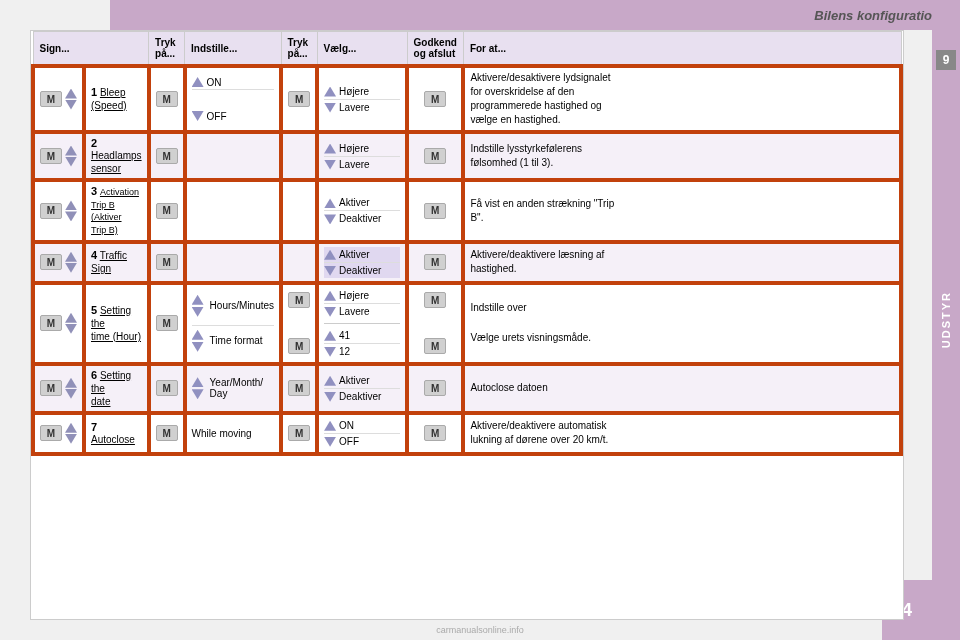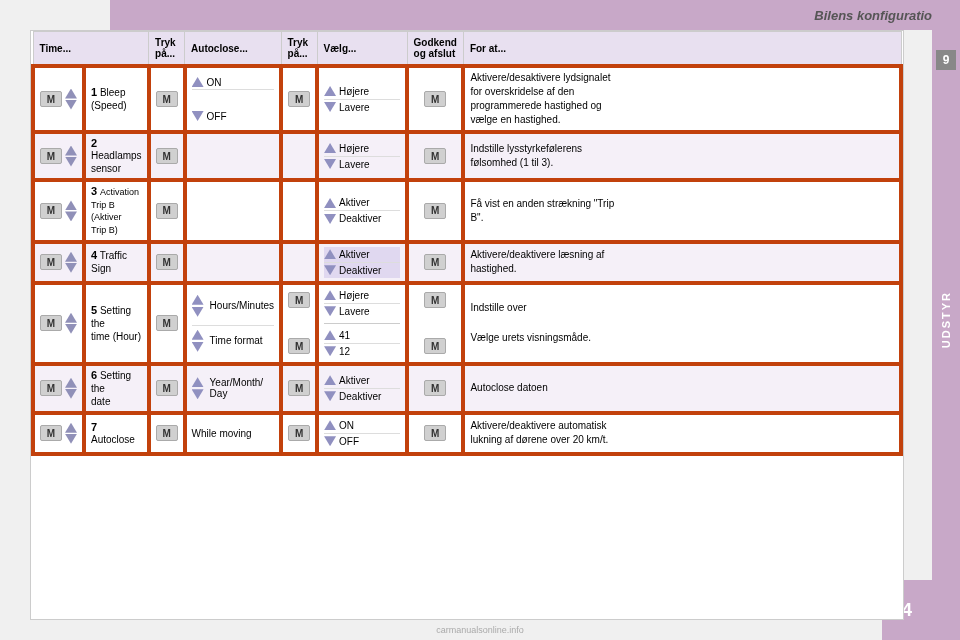--- a/index.html
+++ b/index.html
@@ -206,20 +206,21 @@
     }
 
     .row-num {
       font-weight: bold;
       font-size: 11px;
     }
 
     .menu-label {
       font-size: 10px;
       line-height: 1.3;
+      text-decoration: underline;
     }
 
     .sub-option-group {
       display: flex;
       flex-direction: column;
     }
 
     .sub-option {
       display: flex;
       align-items: center;
@@ -232,21 +233,21 @@
       border-bottom: none;
     }
 
     .velg-group {
       display: flex;
       flex-direction: column;
     }
 
     .velg-item {
       display: flex;
-      align-items: center;
+      align-items: flex-end;
       gap: 3px;
       padding: 2px 0;
       border-bottom: 1px solid #ddd;
     }
 
     .velg-item:last-child {
       border-bottom: none;
     }
   </style>
 </head>
@@ -266,23 +267,23 @@
   </div>
 
   <div class="bottom-tab">
     <span>4</span>
   </div>
 
   <div class="main-content">
     <table>
       <thead>
         <tr>
-          <th colspan="2">Time...</th>
+          <th colspan="2">Sign...</th>
           <th>Tryk på...</th>
-          <th>Autoclose...</th>
+          <th>Indstille...</th>
           <th>Tryk på...</th>
           <th>Vælg...</th>
           <th>Godkend og afslut</th>
           <th>For at...</th>
         </tr>
       </thead>
       <tbody>
 
         <tr>
           <td style="width:40px;">

